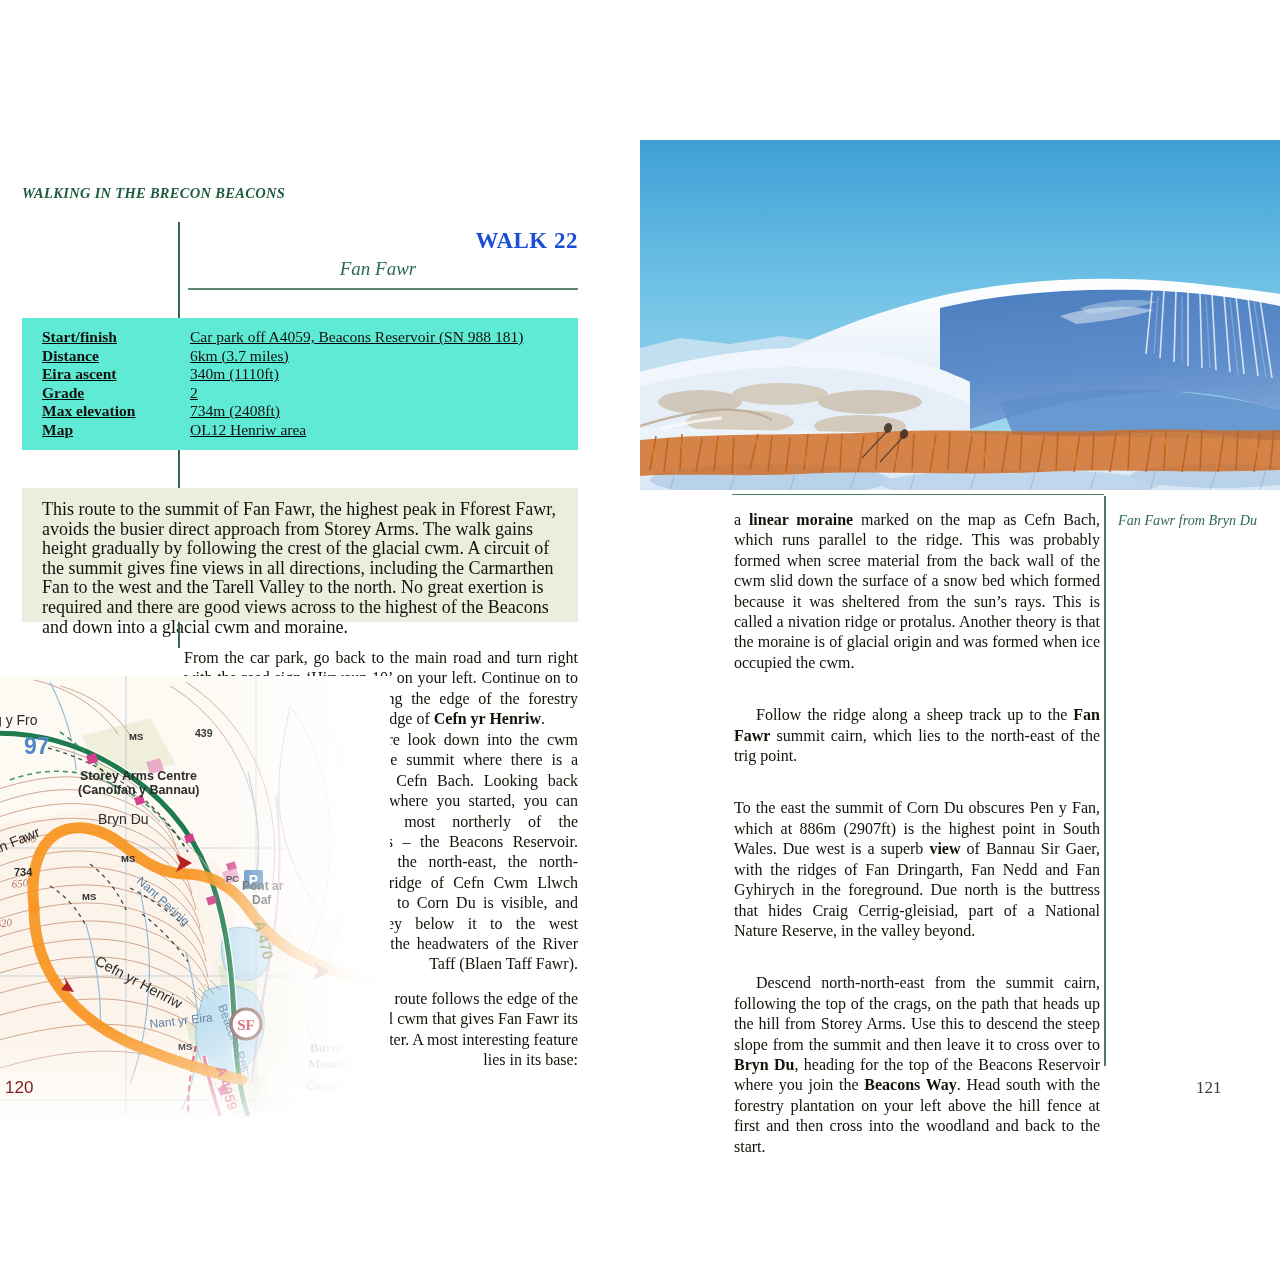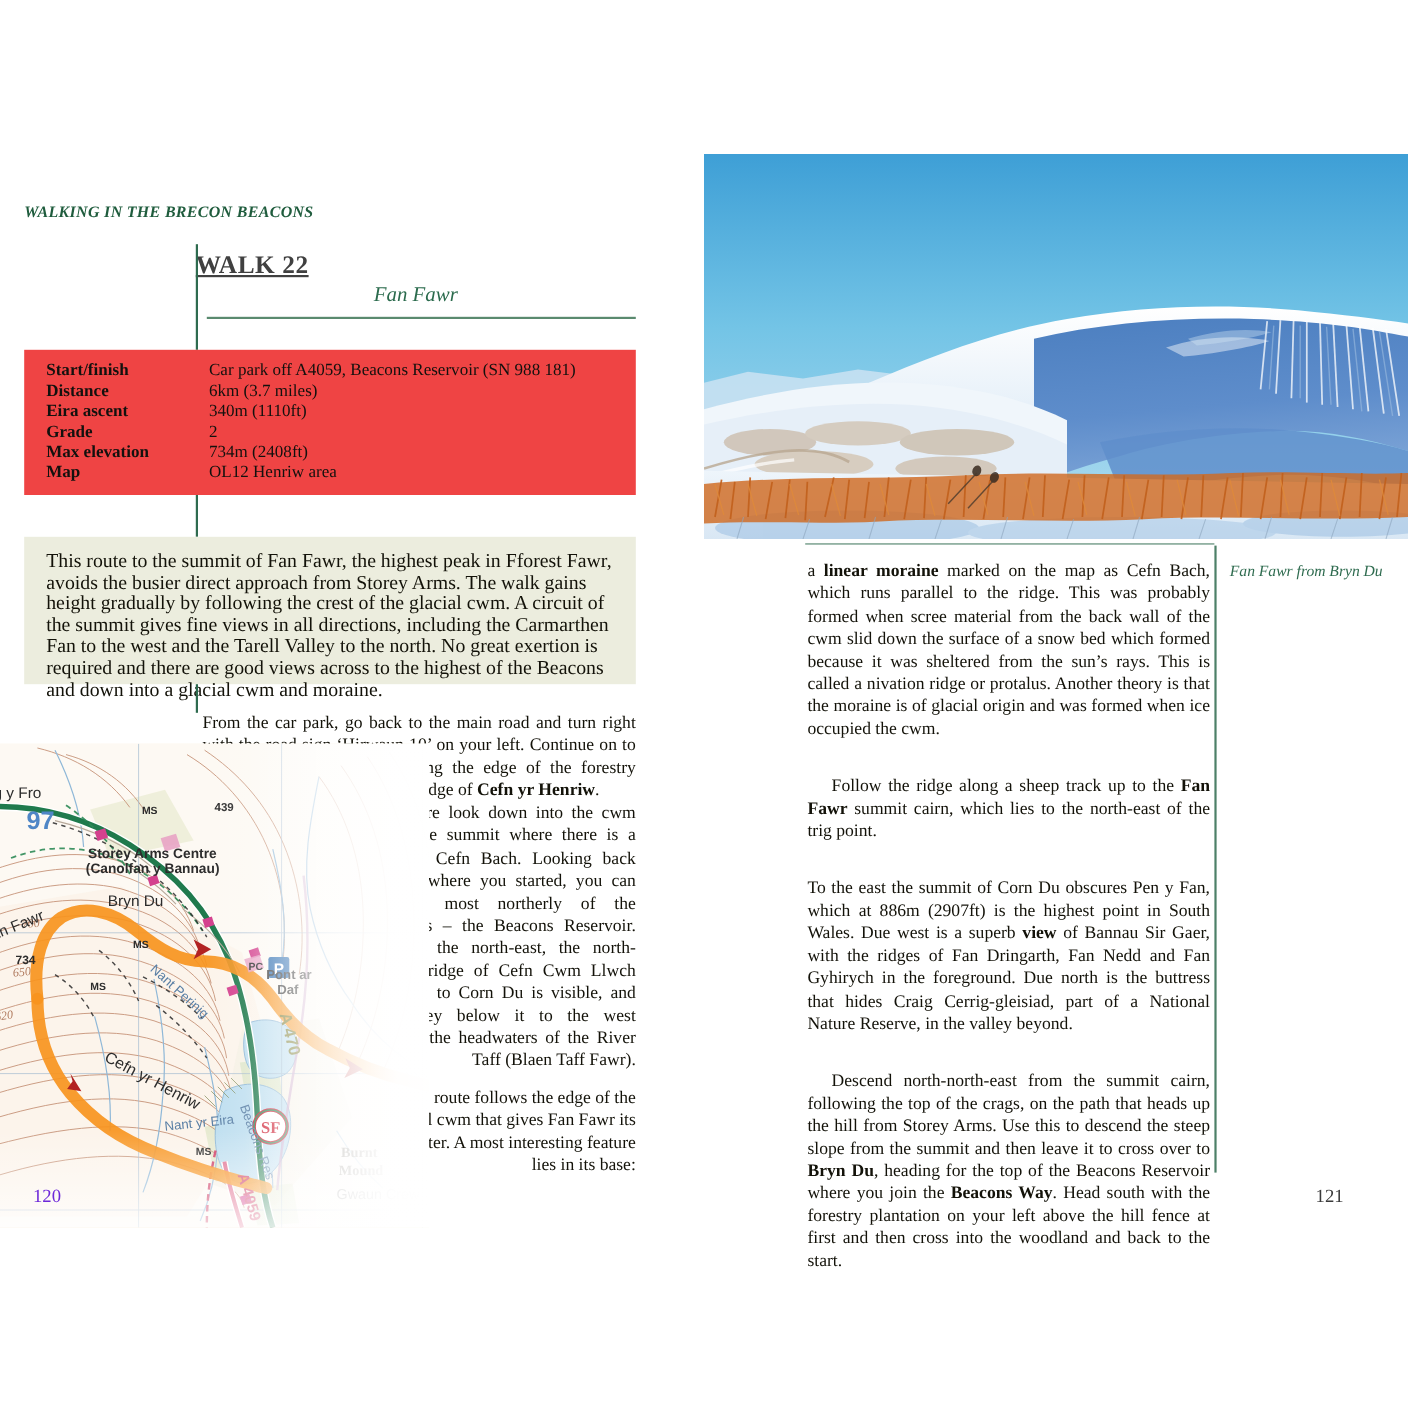--- a/index.html
+++ b/index.html
@@ -23,44 +23,45 @@
     color:#1f5c3d;
   }
 
   .walk-head {
     position:absolute; left:178px; top:222px; width:400px;
   }
   .walk-head .vrule {
     position:absolute; left:0; top:0; width:2px; height:68px; background:#2e6b4f;
   }
   .walk-title {
-    text-align:left; font-family:"Liberation Serif", serif;
-    font-weight:bold; font-size:23px; color:#404040;
-    letter-spacing:.5px; padding-top:6px;text-decoration:underline;
+    text-align:right; font-family:"Liberation Serif", serif;
+    font-weight:bold; font-size:23px; color:#1d4ed8;
+    letter-spacing:.5px; padding-top:6px;
   }
   .walk-sub {
     text-align:center; font-family:"Liberation Serif", serif;
     font-style:italic; font-size:19px; color:#2b6b4d; margin-top:4px;
   }
   .walk-rule {
     position:absolute; left:10px; top:66px; width:390px; height:1.5px;
     background:#5a8a6f;
   }
 
   .connector {
     position:absolute; left:178px; width:2px; background:#2e6b4f;
   }
   .conn-a { top:290px; height:28px; }
   .conn-b { top:450px; height:38px; }
   .conn-c { top:622px; height:26px; }
 
   .info-box {
     position:absolute; left:22px; top:318px; width:556px; height:132px;
-    background:#ef4444;
+    background:#5eead4;
     padding:10px 0 0 20px;
+    text-decoration:underline;
   }
   .info-row { display:flex; font-family:"Liberation Serif", serif; font-size:15.5px; line-height:18.5px; color:#12110e; }
   .info-label { width:148px; font-weight:bold; }
   .info-value { flex:1; }
 
   .intro-box {
     position:absolute; left:22px; top:488px; width:556px; height:134px;
     background:#ecedde;
     padding:12px 20px 0 20px;
   }
@@ -83,22 +84,22 @@
   .wrap-col {
     position:absolute; left:330px; top:730px; width:248px;
     font-family:"Liberation Serif", serif;
     font-size:16px; line-height:20.4px; color:#131209;
     text-align:right;
   }
   .wrap-col p { text-align:justify; text-align-last:right; }
   .wrap-col .tail { text-align:right; }
 
   .page-num-left {
-    position:absolute; left:30px; top:1078px;
-    font-family:Liberation Serif, serif; font-size:17px; color:#6d28d9;
+    position:absolute; left:5px; top:1078px;
+    font-family:Liberation Sans, sans-serif; font-size:17px; color:#7f1d1d;
   }
 
   
   .map {
     position:absolute; left:-10px; top:676px; width:400px; height:440px;
     overflow:hidden;
     background:
       radial-gradient(ellipse 150px 200px at 96% 45%, rgba(255,255,255,.98) 0%, rgba(255,255,255,.9) 38%, rgba(255,255,255,0) 66%),
       linear-gradient(100deg,#fdf8f1 0%, #fbf4ea 45%, #fefcf8 100%);
   }

